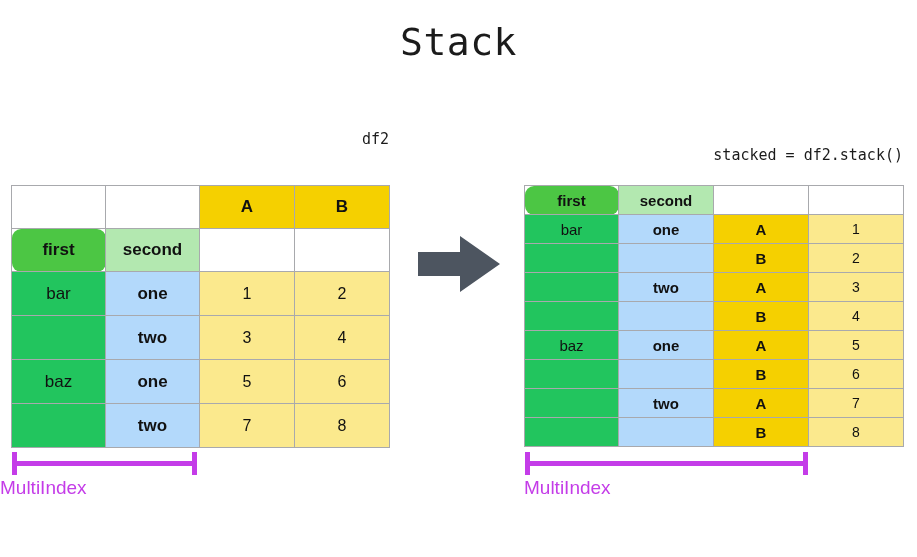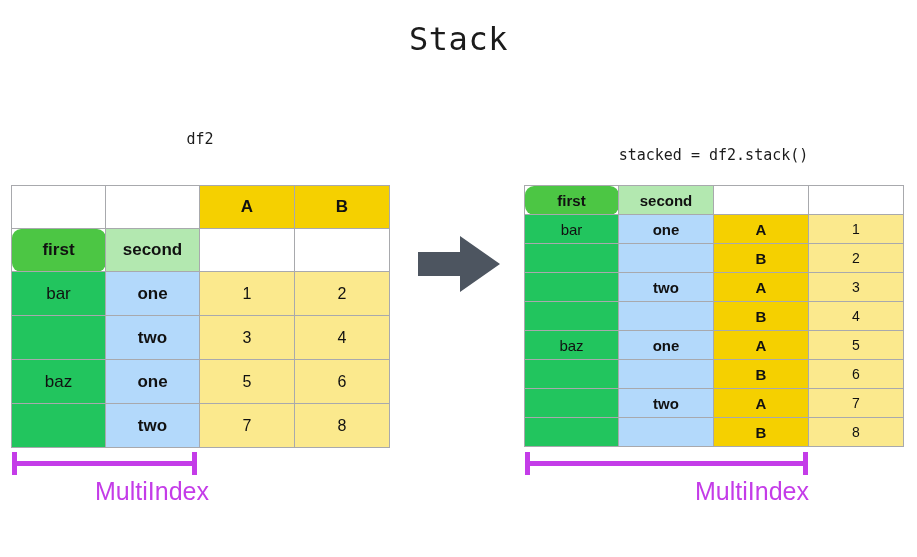--- a/index.html
+++ b/index.html
@@ -16,34 +16,34 @@
   }
 
   
   #title {
     position: absolute;
     left: 0;
     top: 20px;
     width: 917px;
     text-align: center;
     font-family: "DejaVu Sans Mono", monospace;
-    font-size: 32px;
+    font-size: 38px;
     font-weight: 400;
     color: #1b1b1b;
     letter-spacing: 0.5px;
   }
 
   
   .caption {
     position: absolute;
     font-family: "DejaVu Sans Mono", monospace;
     font-size: 15px;
     color: #1b1b1b;
     white-space: nowrap;
-    text-align: center;
+    text-align: right;
   }
   #caption-left  { left: 11px;  top: 130px; width: 378px; }
   #caption-right { left: 524px; top: 146px; width: 379px; }
 
   
   .grid {
     position: absolute;
     border-collapse: collapse;
     table-layout: fixed;
     border-spacing: 0;
@@ -110,23 +110,23 @@
     width: 5px;
     height: 23px;
     background: #c43ce8;
   }
   .bracket .cap.left  { left: 0; }
   .bracket .cap.right { right: 0; }
 
   .mi-label {
     position: absolute;
     font-family: "Liberation Sans", sans-serif;
-    font-size: 25px;
+    font-size: 19px;
     color: #c43ce8;
-    text-align: right;
+    text-align: left;
     white-space: nowrap;
   }
 
   #bracket-left  { left: 12px;  top: 452px; width: 185px; }
   #mi-label-left { left: 0px;   top: 477px; width: 209px; }
 
   #bracket-right  { left: 525px; top: 452px; width: 283px; }
   #mi-label-right { left: 524px; top: 477px; width: 285px; }
 </style>
 </head>

